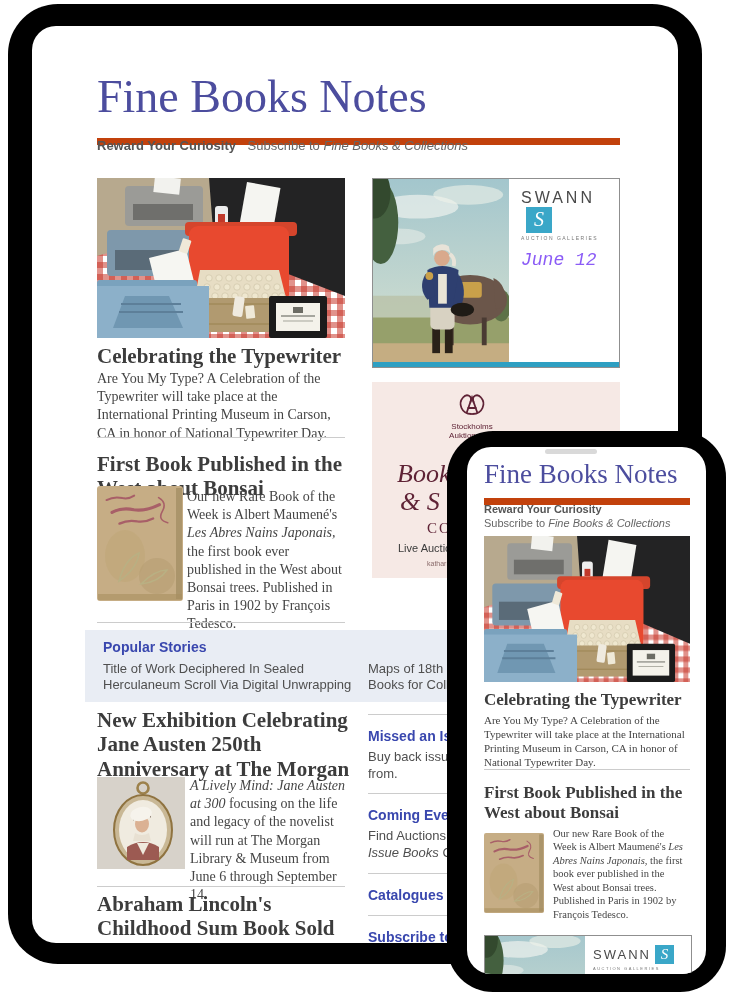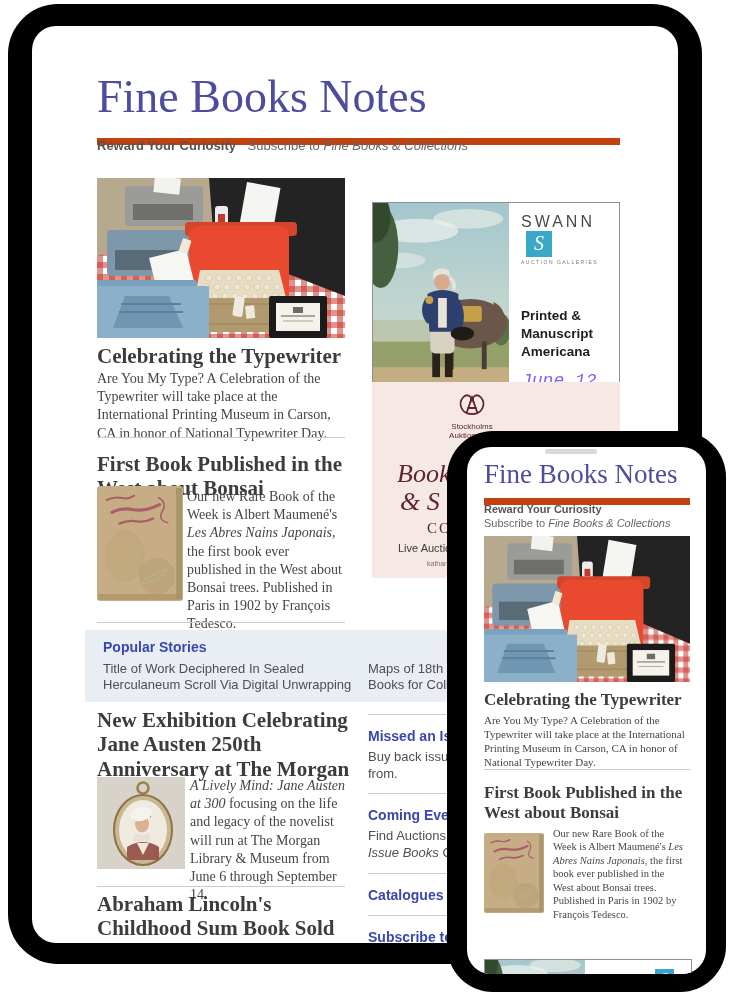--- a/index.html
+++ b/index.html
@@ -29,21 +29,21 @@
   .band{background:#e9edf4;}
   .band-title{color:#3947ae;font-weight:bold;font-size:14px;}
   .story{color:#4f4f4f;font-size:13px;line-height:1.25;}
 
   
   .side-link{color:#3947ae;font-weight:bold;font-size:14px;cursor:pointer;}
   .side-body{color:#4f4f4f;font-size:13px;line-height:1.28;margin:0;}
   .side-sep{border-top:1px solid #ccc;}
 
   
-  .swann-ad{border:1px solid #8f8f8f;background:#fff;display:flex;overflow:hidden;margin-top:24px;}
+  .swann-ad{border:1px solid #8f8f8f;background:#fff;display:flex;overflow:hidden;}
   .swann-right{flex:1;position:relative;padding:10px 8px 0 12px;}
   .swann-brand{font-size:16px;letter-spacing:3px;color:#4a4a4a;font-weight:400;}
   .swann-sub{display:block;font-size:5px;letter-spacing:1.5px;color:#777;margin-top:2px;}
   .s-square{display:inline-block;vertical-align:top;width:26px;height:26px;background:#3aa7c8;color:#fff;
             font-family:"Liberation Serif",serif;font-style:italic;font-size:20px;line-height:25px;text-align:center;margin-left:5px;}
   .s-square-sm{width:19px;height:19px;font-size:15px;line-height:18px;margin-left:4px;}
   .swann-title{font-weight:bold;font-size:13.5px;color:#1e1e1e;line-height:1.35;}
   .swann-date{font-family:Liberation Mono, monospace;font-style:italic;font-size:18px;color:#8b5cf6;margin-top:9px;}
   .teal-bar{position:absolute;left:0;right:0;bottom:0;height:5px;background:#2e9fc2;}
 
@@ -245,21 +245,20 @@
 
       <div class="swann-ad abs" style="left:340px;top:152px;width:246px;height:188px;">
         <svg width="136" height="188" style="flex:0 0 136px;">
             <use href="#scene-washington"></use>
           </svg>
         <div class="swann-right">
           <div>
             <span class="swann-brand">SWANN</span><span class="s-square">S</span>
             <span class="swann-sub">AUCTION GALLERIES</span>
           </div>
-          <div class="swann-title" style="margin-top:42px;width:92px;">Printed &amp; Manuscript Americana</div>
           <div class="swann-date">June 12</div>
           <div class="teal-bar" style="left:-136px;"></div>
         </div>
       </div>
 
       <div class="stock-ad abs" style="left:340px;top:356px;width:248px;height:196px;">
         <svg class="abs" style="left:83px;top:8px;" width="34" height="30">
             <use href="#scene-monogram"></use>
           </svg>
         <div class="stock-org maroon abs" style="left:50px;top:40px;width:100px;"><span>Stockholms</span><br><span>Auktionsverk</span></div>

